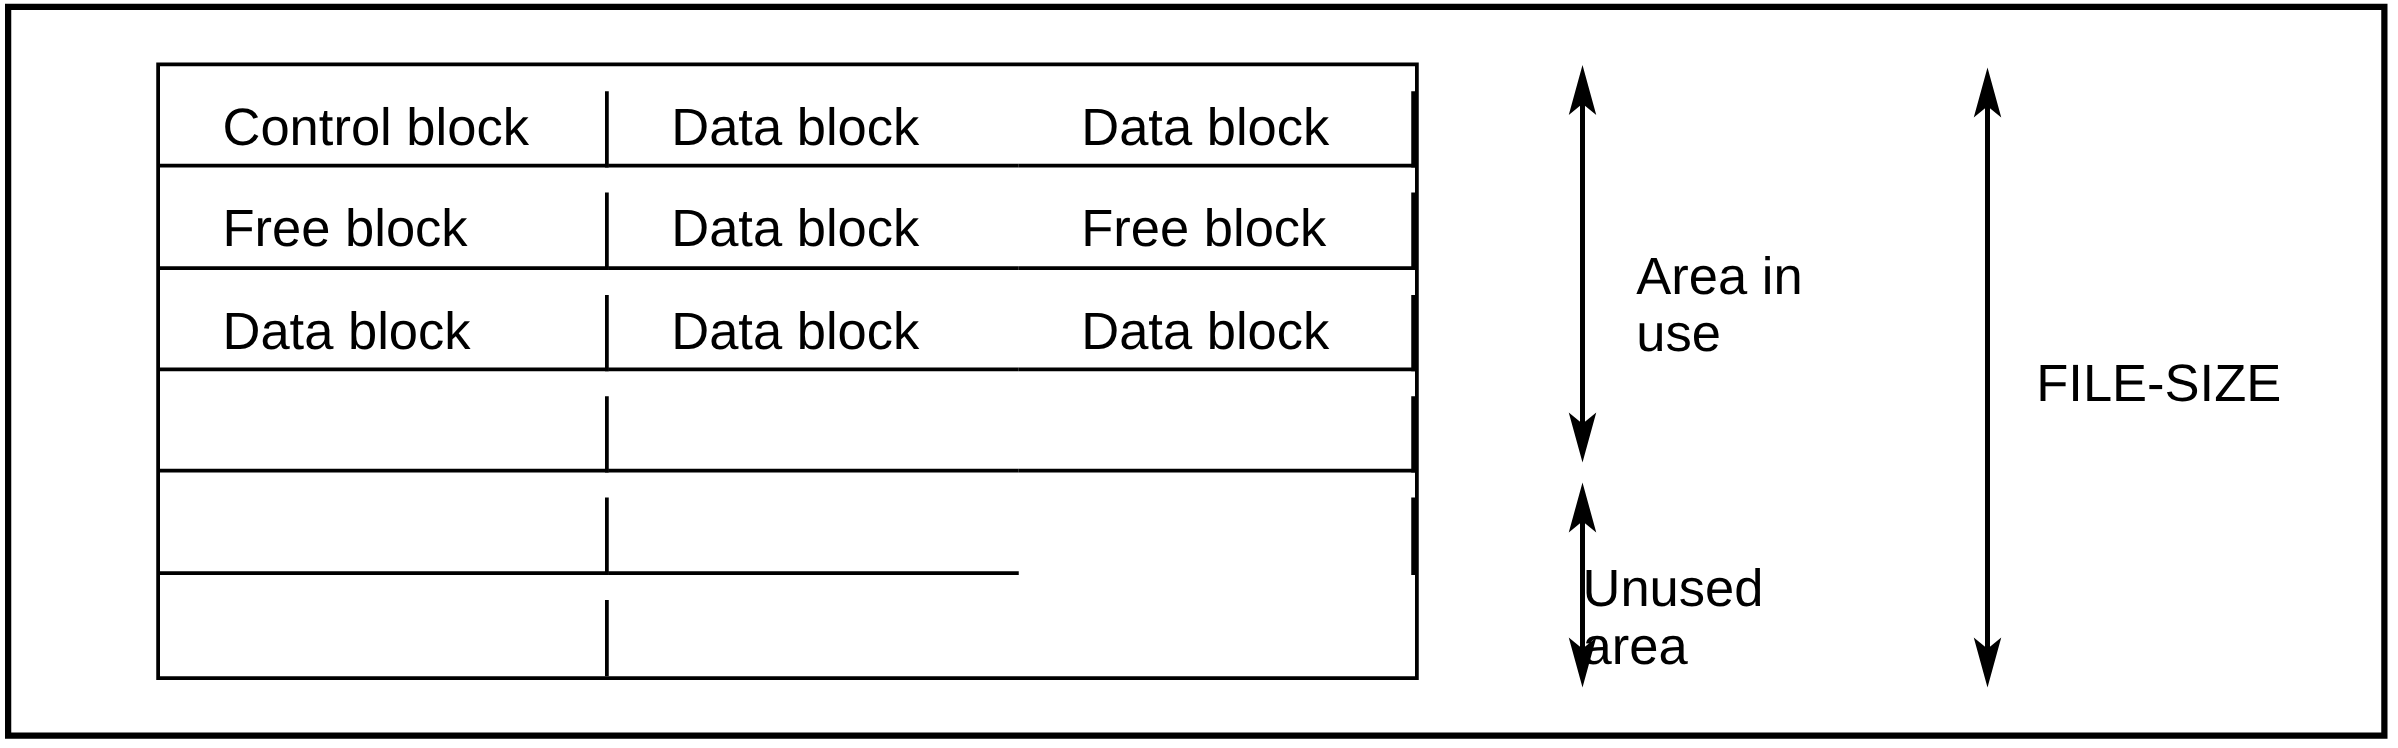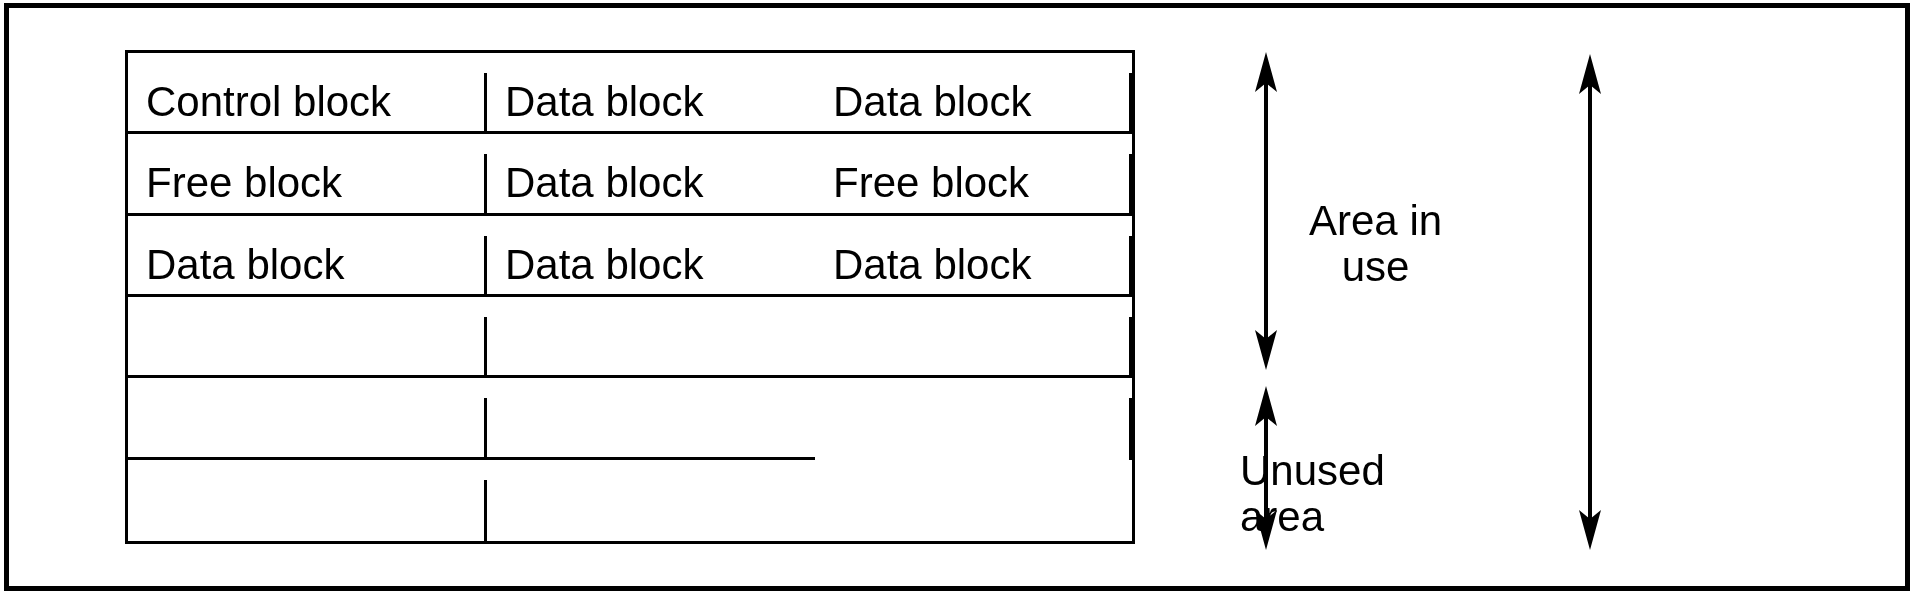--- a/index.html
+++ b/index.html
@@ -32,21 +32,21 @@
     grid-template-columns: 359px 328px 1fr;
     grid-template-rows: repeat(6, 1fr);
     background: #ffffff;
   }
   .cell {
     box-sizing: border-box;
     border-right: 3px solid #000000;
     border-bottom: 3px solid #000000;
     display: flex;
     align-items: center;
-    padding-left: 18px;
+    padding-left: 50px;
     font-size: 42px;
     letter-spacing: 0px;
     white-space: nowrap;
     overflow: hidden;
     margin-top: 20px;
   }
   .cell.last-col { border-right: none; }
   .cell.last-row { border-bottom: none; }
   .arrow {
     position: absolute;
@@ -103,20 +103,21 @@
     <polygon points="22,0 11,40 22,31 33,40" fill="#000000"></polygon>
     <polygon points="22,164 11,124 22,133 33,124" fill="#000000"></polygon>
   </svg>
 
   <svg class="arrow" style="left:1568px; top:54px;" width="44" height="496" viewBox="0 0 44 496">
     <line x1="22" y1="12" x2="22" y2="484" stroke="#000000" stroke-width="4"></line>
     <polygon points="22,0 11,40 22,31 33,40" fill="#000000"></polygon>
     <polygon points="22,496 11,456 22,465 33,456" fill="#000000"></polygon>
   </svg>
 
-  <div class="label" style="left:1309px; top:198px;text-align:center;">Area in
+  <div class="label" style="left:1309px; top:198px;">Area in
 use</div>
 
-  <div class="label" style="left:1240px; top:448px;">Unused
+  <div class="label" style="left:1266px; top:448px;">Unused
 area</div>
 
+  <div class="label" style="left:1629px; top:284px;">FILE-SIZE</div>
 
 </div>
 
 </body></html>

